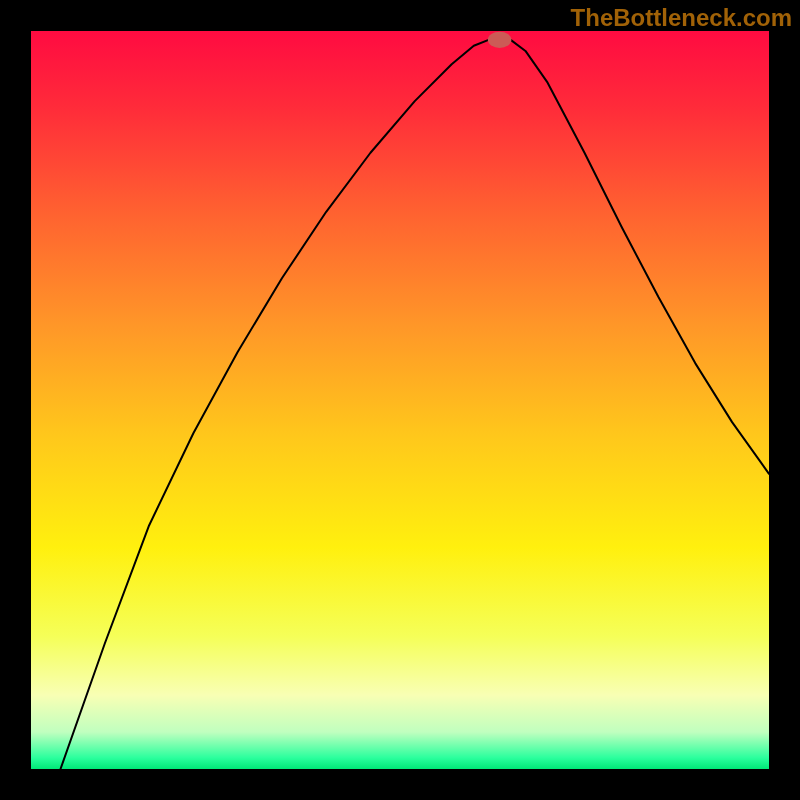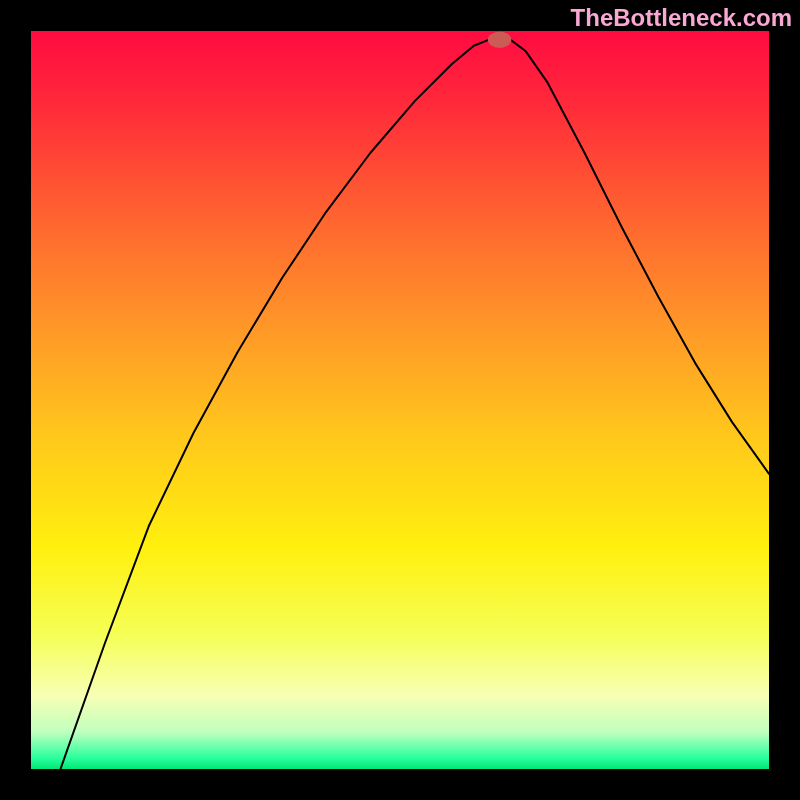--- a/index.html
+++ b/index.html
@@ -12,21 +12,21 @@
   }
   .chart-container {
     position: relative;
     width: 800px;
     height: 800px;
   }
   .watermark {
     position: absolute;
     top: 4px;
     right: 8px;
-    color: #f9a8d4;
+    color: #a16207;
     font-family: Arial, Helvetica, sans-serif;
     font-size: 24px;
     font-weight: bold;
     z-index: 10;
   }
   svg {
     display: block;
   }
 </style>
 </head>

